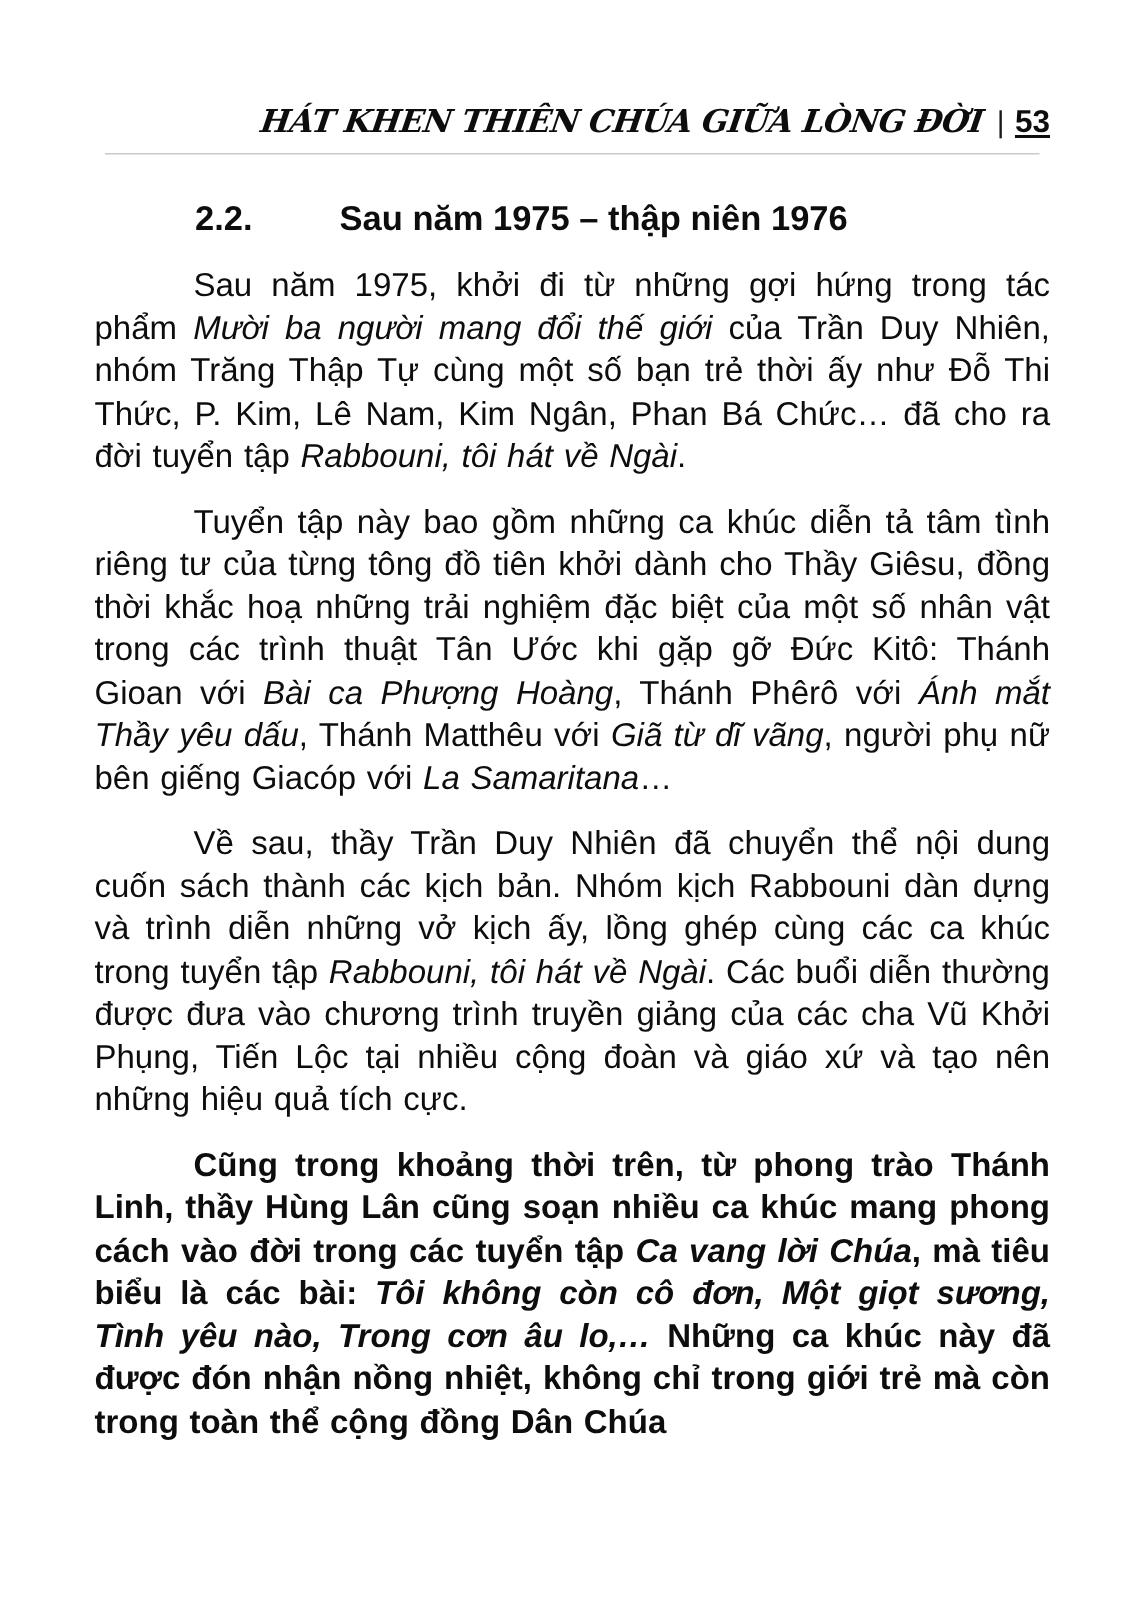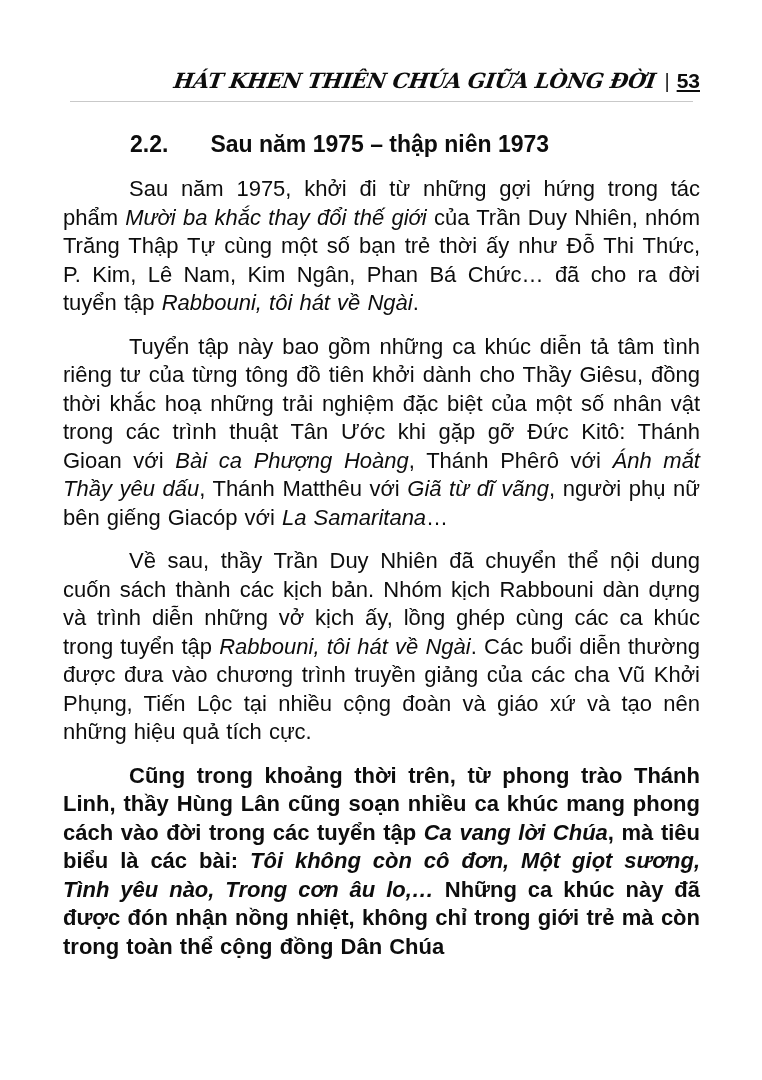--- a/index.html
+++ b/index.html
@@ -49,21 +49,21 @@
   }
   .section-heading {
     margin: 28px 62px 17px 63px;
     padding-left: 67px;
     font-size: 23px;
     font-weight: 700;
     line-height: 28px;
   }
   .sec-num {
     display: inline-block;
-    margin-right: 42px;
+    margin-right: 58px;
   }
   .body-para {
     margin: 0 62px 15px 63px;
     font-size: 22px;
     line-height: 28.5px;
     text-align: justify;
     text-indent: 66px;
     word-spacing: 1px;
   }
   .body-para:last-child {
@@ -78,23 +78,23 @@
 <body>
 
 <div class="page">
 
   <header class="running-head">
     <span class="head-title">HÁT KHEN THIÊN CHÚA GIỮA LÒNG ĐỜI</span><span class="head-sep">|</span><span class="head-page">53</span>
   </header>
 
   <div class="head-rule"></div>
 
-  <h2 class="section-heading"><span class="sec-num">2.2.</span><span class="sec-title">Sau năm 1975 – thập niên 1973</span></h2>
+  <h2 class="section-heading"><span class="sec-num">2.2.</span><span class="sec-title">Sau năm 1975 – thập niên 1976</span></h2>
 
-  <p class="body-para"><span>Sau năm 1975, khởi đi từ những gợi hứng trong tác phẩm </span><span class="it">Mười ba khắc thay đổi thế giới</span><span> của Trần Duy Nhiên, nhóm Trăng Thập Tự cùng một số bạn trẻ thời ấy như Đỗ Thi Thức, P. Kim, Lê Nam, Kim Ngân, Phan Bá Chức… đã cho ra đời tuyển tập </span><span class="it">Rabbouni, tôi hát về Ngài</span><span>.</span></p>
+  <p class="body-para"><span>Sau năm 1975, khởi đi từ những gợi hứng trong tác phẩm </span><span class="it">Mười ba người mang đổi thế giới</span><span> của Trần Duy Nhiên, nhóm Trăng Thập Tự cùng một số bạn trẻ thời ấy như Đỗ Thi Thức, P. Kim, Lê Nam, Kim Ngân, Phan Bá Chức… đã cho ra đời tuyển tập </span><span class="it">Rabbouni, tôi hát về Ngài</span><span>.</span></p>
 
   <p class="body-para"><span>Tuyển tập này bao gồm những ca khúc diễn tả tâm tình riêng tư của từng tông đồ tiên khởi dành cho Thầy Giêsu, đồng thời khắc hoạ những trải nghiệm đặc biệt của một số nhân vật trong các trình thuật Tân Ước khi gặp gỡ Đức Kitô: Thánh Gioan với </span><span class="it">Bài ca Phượng Hoàng</span><span>, Thánh Phêrô với </span><span class="it">Ánh mắt Thầy yêu dấu</span><span>, Thánh Matthêu với </span><span class="it">Giã từ dĩ vãng</span><span>, người phụ nữ bên giếng Giacóp với </span><span class="it">La Samaritana</span><span>…</span></p>
 
   <p class="body-para"><span>Về sau, thầy Trần Duy Nhiên đã chuyển thể nội dung cuốn sách thành các kịch bản. Nhóm kịch Rabbouni dàn dựng và trình diễn những vở kịch ấy, lồng ghép cùng các ca khúc trong tuyển tập </span><span class="it">Rabbouni, tôi hát về Ngài</span><span>. Các buổi diễn thường được đưa vào chương trình truyền giảng của các cha Vũ Khởi Phụng, Tiến Lộc tại nhiều cộng đoàn và giáo xứ và tạo nên những hiệu quả tích cực.</span></p>
 
   <p class="body-para"><span>Cũng trong khoảng thời trên, từ phong trào Thánh Linh, thầy Hùng Lân cũng soạn nhiều ca khúc mang phong cách vào đời trong các tuyển tập </span><span class="it">Ca vang lời Chúa</span><span>, mà tiêu biểu là các bài: </span><span class="it">Tôi không còn cô đơn, Một giọt sương, Tình yêu nào, Trong cơn âu lo,…</span><span> Những ca khúc này đã được đón nhận nồng nhiệt, không chỉ trong giới trẻ mà còn trong toàn thể cộng đồng Dân Chúa</span></p>
 
 </div>
 
 </body></html>

